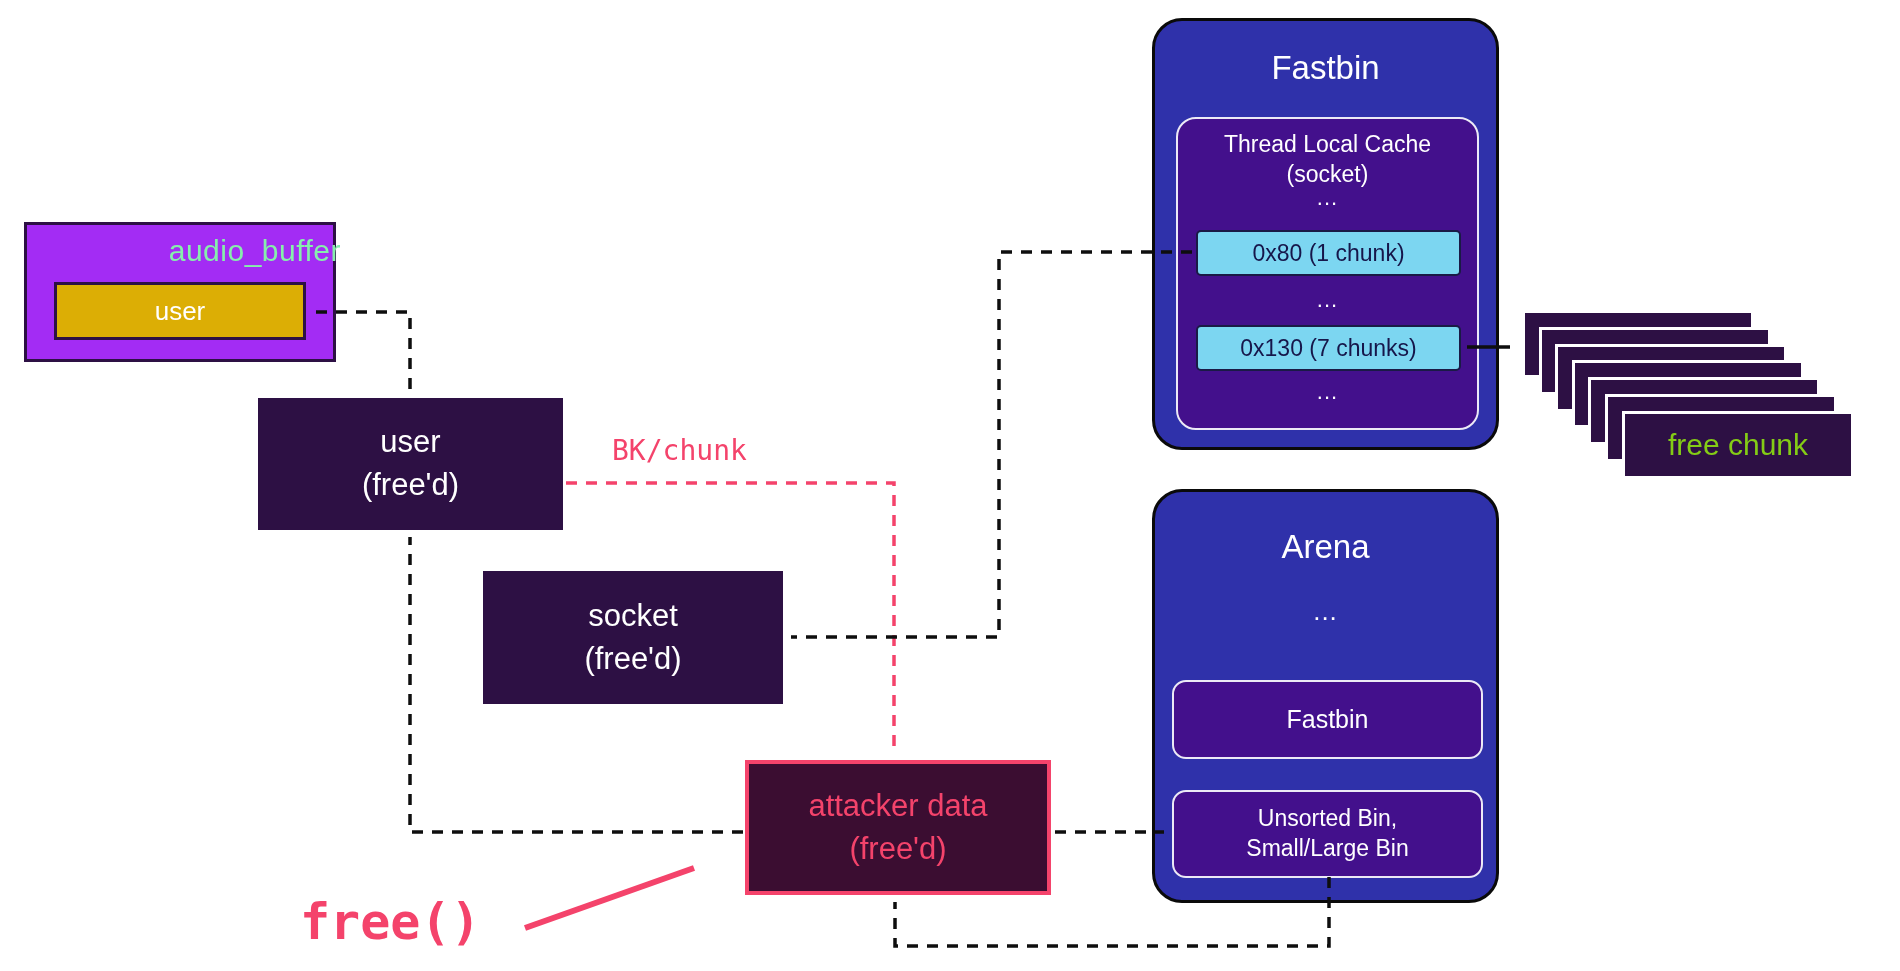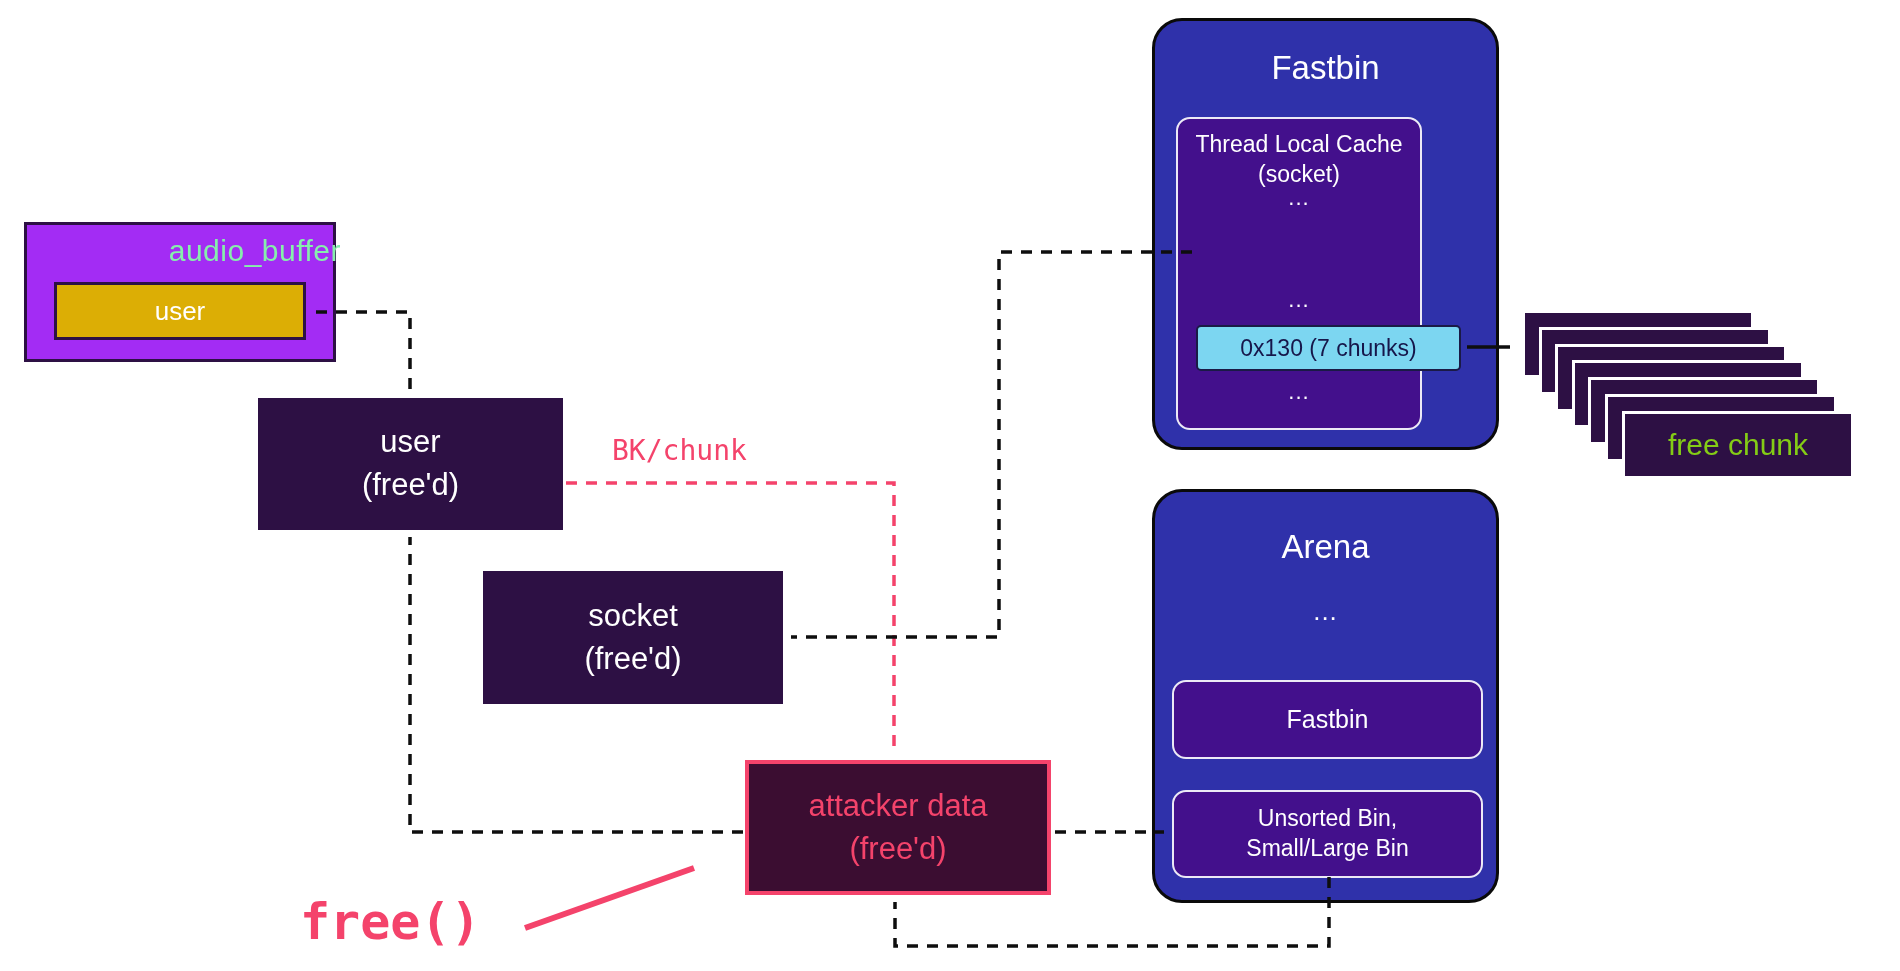--- a/index.html
+++ b/index.html
@@ -41,21 +41,21 @@
   .big-panel { background:var(--indigo,#2f31aa); border:3px solid #0a0a0a;
     border-radius:30px; color:#fff; }
   .thread-panel { left:1152px; top:18px; width:347px; height:432px; }
   .arena-panel  { left:1152px; top:489px; width:347px; height:414px;padding-left:48px; }
   .panel-title { position:absolute; top:0; left:0; width:100%; text-align:center; font-size:33px; }
   .thread-panel .panel-title { top:28px; }
   .arena-panel  .panel-title { top:36px; }
 
   .inner-panel { position:absolute; background:var(--deep_purple,#43108c);
     border:2px solid #eceaf6; border-radius:20px; color:#fff; }
-  .tcache-panel { left:21px; top:96px; width:246px; height:313px;border-radius:14px; }
+  .tcache-panel { left:21px; top:96px; width:303px; height:313px; }
   .tc-line { position:absolute; left:0; width:100%; text-align:center; font-size:23px; }
   .tc-ell  { position:absolute; left:0; width:100%; text-align:center; font-size:22px; letter-spacing:1px; }
   .tcache-entry { position:absolute; left:18px; width:265px; height:46px;
     background:var(--cyan,#7cd6f1); border:2px solid #1a1a46; border-radius:5px;
     color:#16164a; font-size:23px; }
 
   .fastbin-box  { left:17px; top:188px; width:311px; height:79px; border-radius:14px; font-size:25px; }
   .unsorted-box { left:17px; top:298px; width:311px; height:88px; border-radius:14px;
     font-size:23px; line-height:1.3; text-align:center; }
   .arena-ell { position:absolute; top:104px; left:0; width:100%; text-align:center;
@@ -107,20 +107,23 @@
   <div class="abs free-label">free()</div>
 
   <div class="abs bk-label">BK/chunk</div>
 
   <div class="abs big-panel thread-panel">
     <div class="panel-title">Fastbin</div>
     <div class="inner-panel tcache-panel">
       <div class="tc-line" style="top:12px">Thread Local Cache</div>
       <div class="tc-line" style="top:42px">(socket)</div>
       <div class="tc-ell" style="top:66px">...</div>
+      <div class="tcache-entry center" style="top:111px">
+        <span>0x80 (1 chunk)</span>
+      </div>
       <div class="tc-ell" style="top:168px">...</div>
       <div class="tcache-entry center" style="top:206px">
         <span>0x130 (7 chunks)</span>
       </div>
       <div class="tc-ell" style="top:260px">...</div>
     </div>
   </div>
 
   <div class="abs big-panel arena-panel">
     <div class="panel-title">Arena</div>

